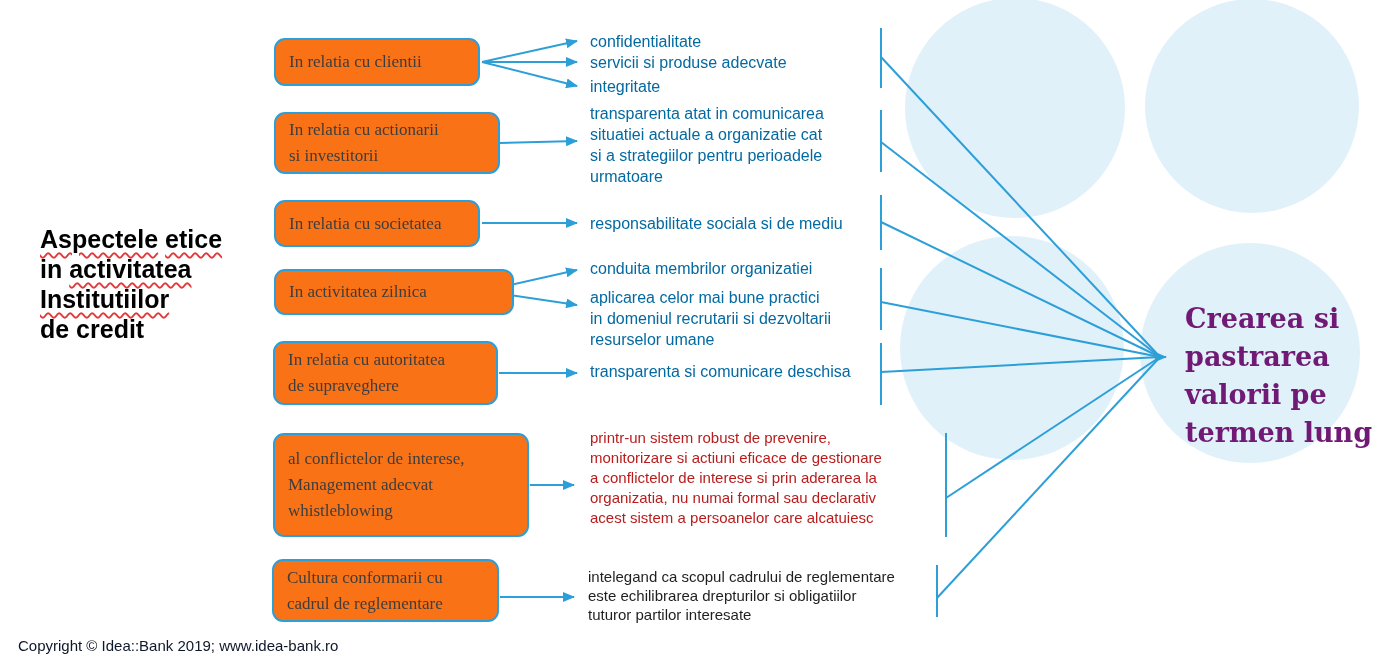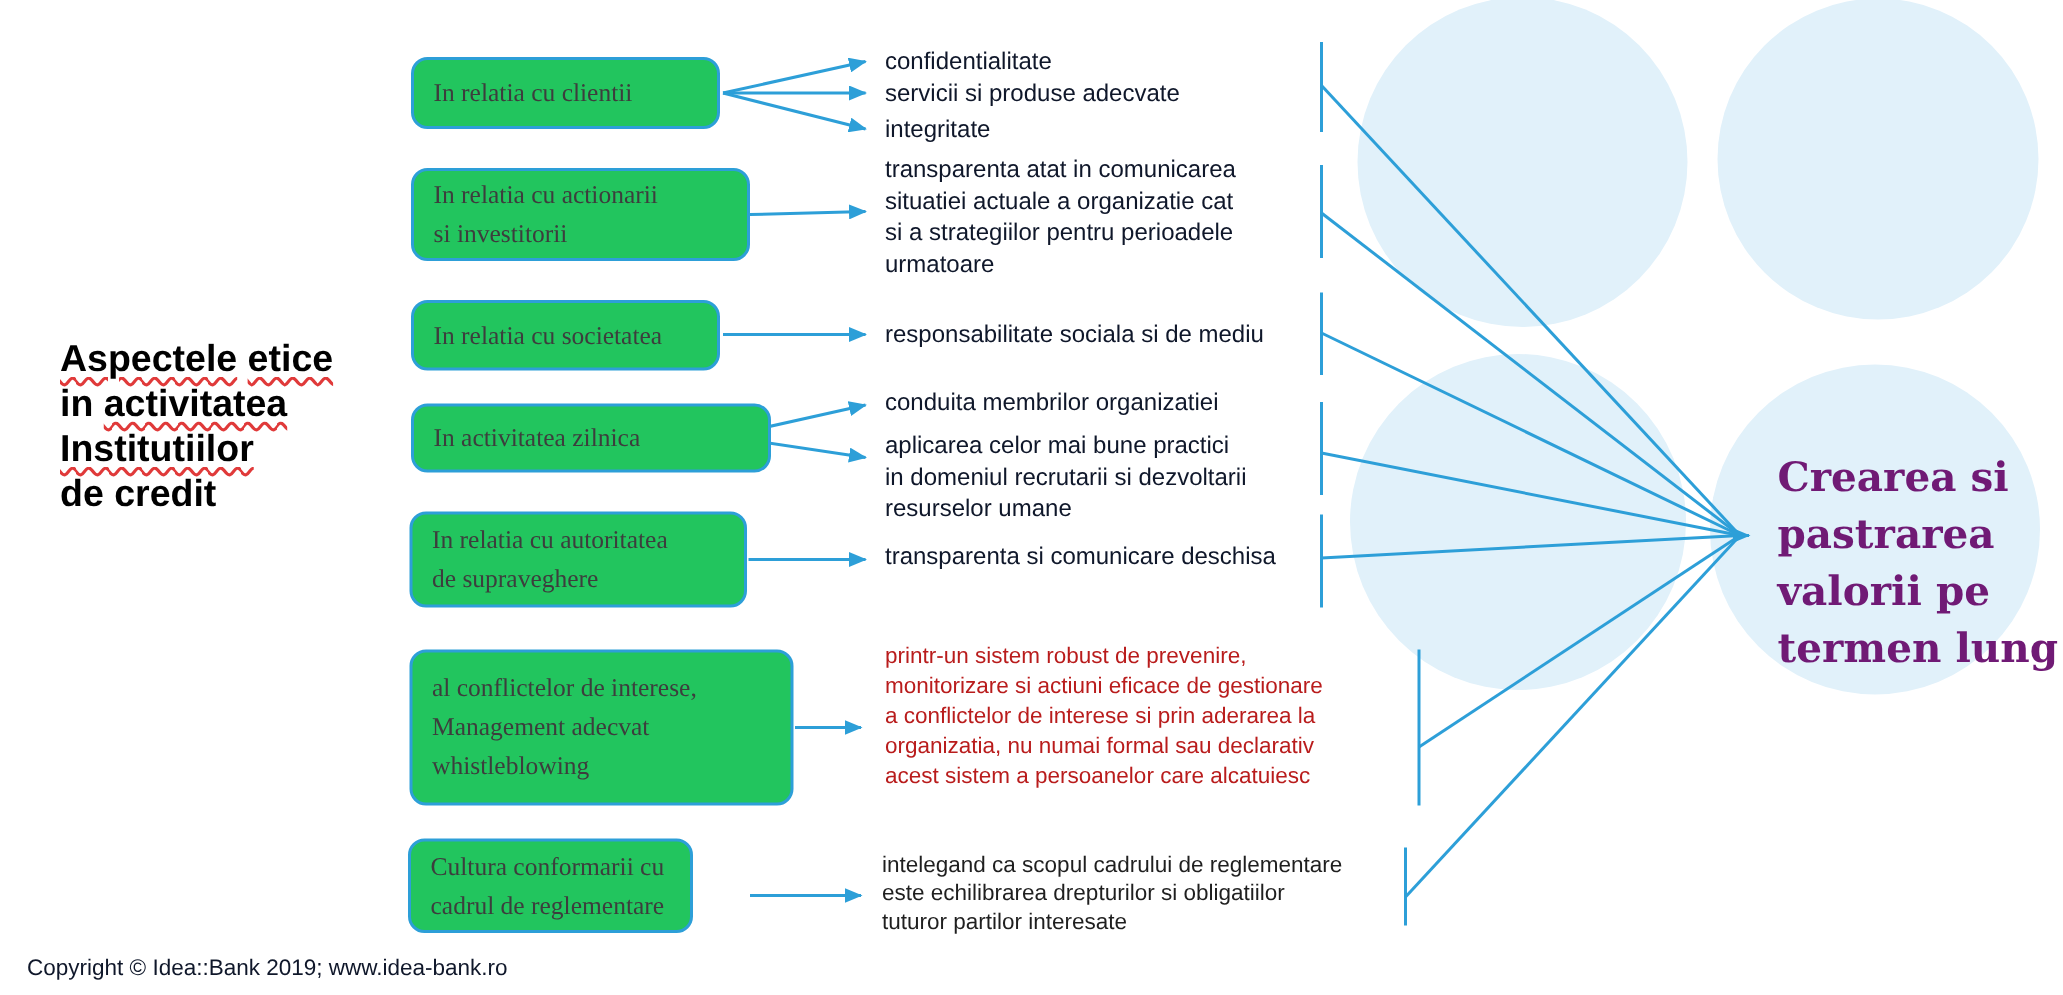--- a/index.html
+++ b/index.html
@@ -8,27 +8,27 @@
   #overlay{position:absolute;left:0;top:0;z-index:0;}
   .abs{position:absolute;z-index:1;}
   .ln{display:block;white-space:nowrap;}
 
   
   .title{left:29px;top:224px;font-weight:bold;font-size:25px;line-height:30px;color:#000;margin-left:11px;}
   .wavy{text-decoration-line:underline;text-decoration-style:wavy;
         text-decoration-color:#e03a3a;text-decoration-thickness:2px;text-underline-offset:4px;}
 
   
-  .box{border:2px solid #2D9FD8;border-radius:11px;background:#22c55e;
+  .box{border:2px solid #2D9FD8;border-radius:11px;background:#f97316;
        font-family:"Liberation Serif","DejaVu Serif",serif;font-size:17px;line-height:26px;
        color:#3d3d3d;display:flex;flex-direction:column;justify-content:center;
        padding-left:13px;box-sizing:border-box;}
 
   
-  .md{font-size:16px;line-height:21px;color:#0f172a;white-space:nowrap;}
+  .md{font-size:16px;line-height:21px;color:#0369a1;white-space:nowrap;}
   .md-sm{font-size:15px;line-height:20px;color:#b91c1c;white-space:nowrap;}
   .md-xs{font-size:15px;line-height:19px;color:#1f1f1f;white-space:nowrap;}
 
   
   .outcome{left:1185px;top:290px;font-family:"DejaVu Serif","Liberation Serif",serif;
            font-weight:bold;font-size:27px;line-height:38px;color:#701a75;margin-top:10px;}
 
   .copyright{left:18px;top:637px;font-size:15px;color:#0f172a;}
 </style>
 </head>
@@ -104,21 +104,21 @@
     </div>
   <div class="abs box" style="left:273px;top:341px;width:225px;height:64px;">
       <span class="ln">In relatia cu autoritatea</span>
       <span class="ln">de supraveghere</span>
     </div>
   <div class="abs box" style="left:273px;top:433px;width:256px;height:104px;">
       <span class="ln">al conflictelor de interese,</span>
       <span class="ln">Management adecvat</span>
       <span class="ln">whistleblowing</span>
     </div>
-  <div class="abs box" style="left:272px;top:559px;width:190px;height:63px;">
+  <div class="abs box" style="left:272px;top:559px;width:227px;height:63px;">
       <span class="ln">Cultura conformarii cu</span>
       <span class="ln">cadrul de reglementare</span>
     </div>
 
   <div class="abs md" style="left:590px;top:31px;">confidentialitate</div>
   <div class="abs md" style="left:590px;top:52px;">servicii si produse adecvate</div>
   <div class="abs md" style="left:590px;top:76px;">integritate</div>
   <div class="abs md" style="left:590px;top:103px;">
       <span class="ln">transparenta atat in comunicarea</span>
       <span class="ln">situatiei actuale a organizatie cat</span>

